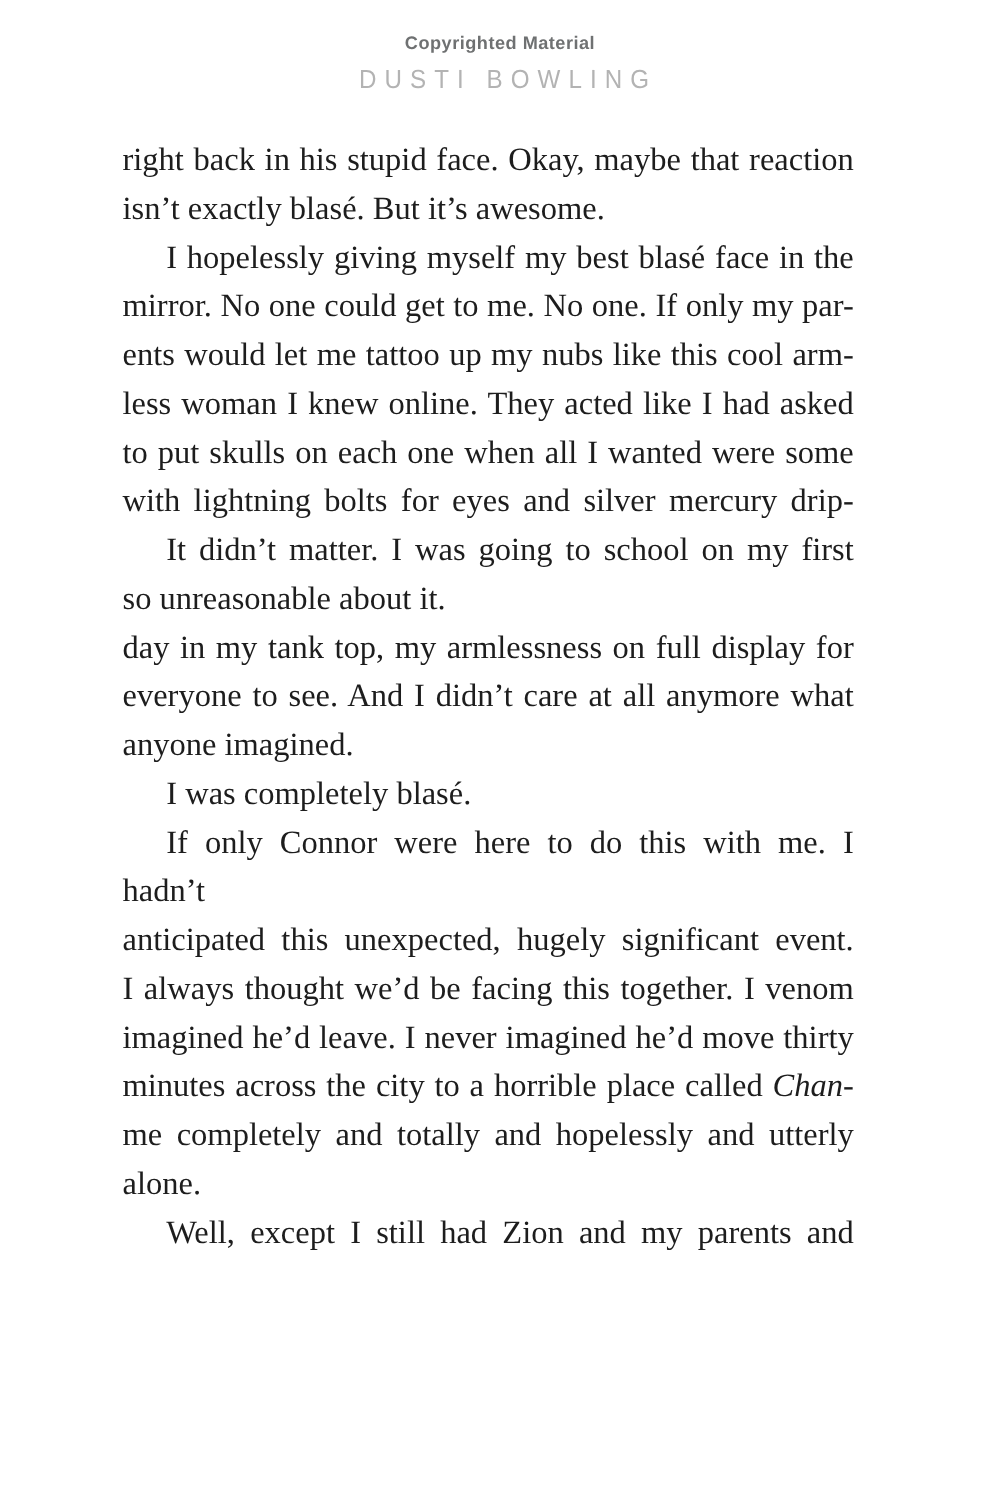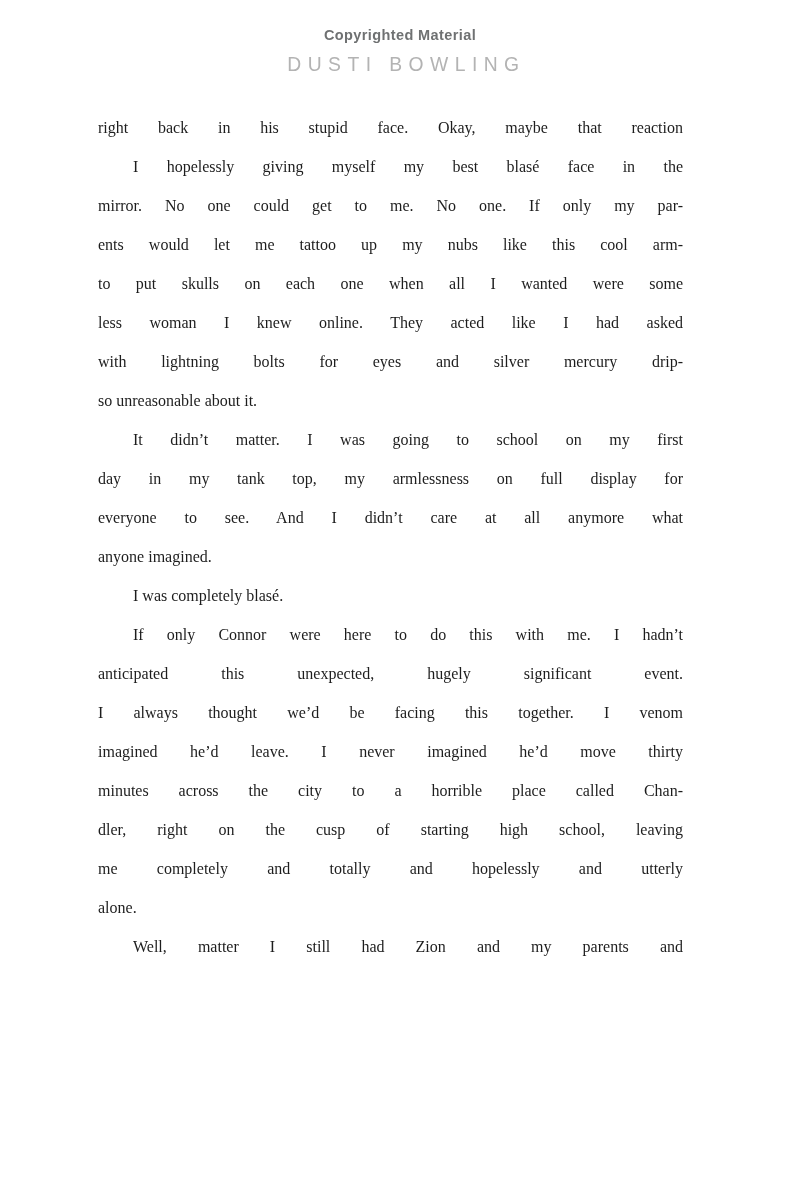--- a/index.html
+++ b/index.html
@@ -38,36 +38,37 @@
     padding-left: 7px; 
     color: #b3b3b3;
     transform: scaleX(0.92);
     transform-origin: 400px 0;
   }
   #body-text {
     position: absolute;
     left: 98px;
     top: 108px;
     width: 585px;
-    font-size: 16px;
+    font-size: 26px;
     line-height: 39px;
     color: #1d1d1d;
     text-align: left;
   }
   #body-text .line {
     width: 585px;
   }
   #body-text .line.just {
     text-align: justify;
     text-align-last: justify;
   }
   #body-text .line.ind {
     text-indent: 35px;
   }
   #body-text .it {
+    font-style: italic;
     margin-top: 42px;
   }
   #footer-pagenum {
     top: 1110px;
     font-family: "Liberation Sans", sans-serif;
     font-size: 18px;
     font-weight: 700;
     color: #2a2a2a;
   }
   #footer-pagenum .dot {
@@ -93,41 +94,41 @@
 <body>
 
 <div id="page">
 
   <div id="top-copyright" class="center-line">Copyrighted Material</div>
 
   <div id="author-name" class="center-line">DUSTI BOWLING</div>
 
   <div id="body-text">
       <div class="line just"><span>right back in his stupid face. Okay, maybe that reaction</span></div>
+      <div class="line"><span>isn’t exactly blasé. But it’s awesome.</span></div>
       <div class="line just ind"><span>I hopelessly giving myself my best blasé face in the</span></div>
       <div class="line just"><span>mirror. No one could get to me. No one. If only my par-</span></div>
       <div class="line just"><span>ents would let me tattoo up my nubs like this cool arm-</span></div>
+      <div class="line just"><span>less woman I knew online. They acted like I had asked</span></div>
       <div class="line just"><span>to put skulls on each one when all I wanted were some</span></div>
-      <div class="line just"><span>less woman I knew online. They acted like I had asked</span></div>
       <div class="line just"><span>with lightning bolts for eyes and silver mercury drip-</span></div>
+      <div class="line just ind"><span>It didn’t matter. I was going to school on my first</span></div>
       <div class="line"><span>so unreasonable about it.</span></div>
-      <div class="line just ind"><span>It didn’t matter. I was going to school on my first</span></div>
       <div class="line just"><span>day in my tank top, my armlessness on full display for</span></div>
       <div class="line just"><span>everyone to see. And I didn’t care at all anymore what</span></div>
       <div class="line"><span>anyone imagined.</span></div>
       <div class="line ind"><span>I was completely blasé.</span></div>
       <div class="line just ind"><span>If only Connor were here to do this with me. I hadn’t</span></div>
       <div class="line just"><span>anticipated this unexpected, hugely significant event.</span></div>
       <div class="line just"><span>I always thought we’d be facing this together. I venom</span></div>
       <div class="line just"><span>imagined he’d leave. I never imagined he’d move thirty</span></div>
       <div class="line just"><span>minutes across the city to a horrible place called </span><span class="it">Chan-</span></div>
-      <div class="line just"><span class="it">dler,</span><span> right on the cusp of starting high school, leaving</span></div>
       <div class="line just"><span>me completely and totally and hopelessly and utterly</span></div>
       <div class="line"><span>alone.</span></div>
-      <div class="line just ind"><span>Well, matter I still had Zion and my parents and</span></div>
+      <div class="line just ind"><span>Well, except I still had Zion and my parents and</span></div>
     </div>
 
   <div id="footer-pagenum" class="center-line">
     <span class="dot">•</span><span class="num">4</span><span class="dot">•</span>
   </div>
 
   <div id="bottom-copyright" class="center-line">Copyrighted Material</div>
 
 </div>
 

